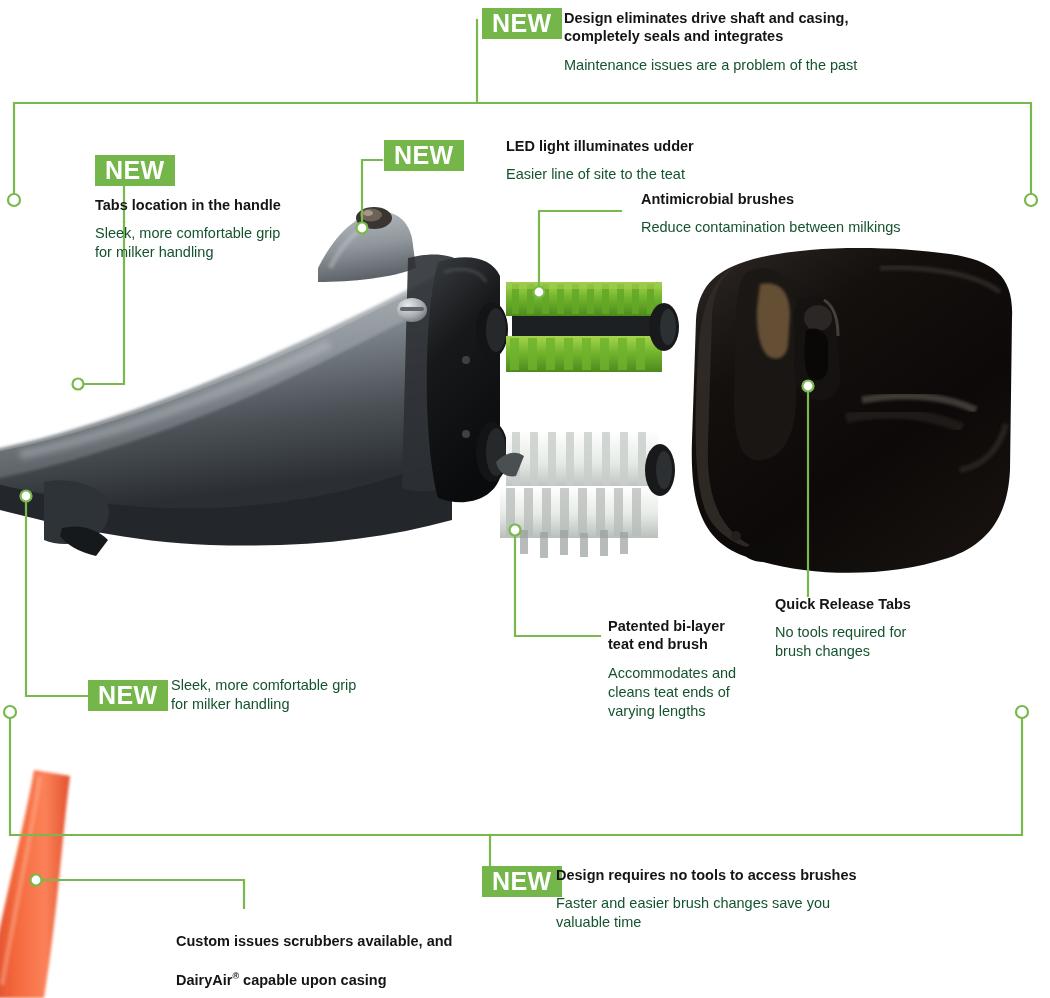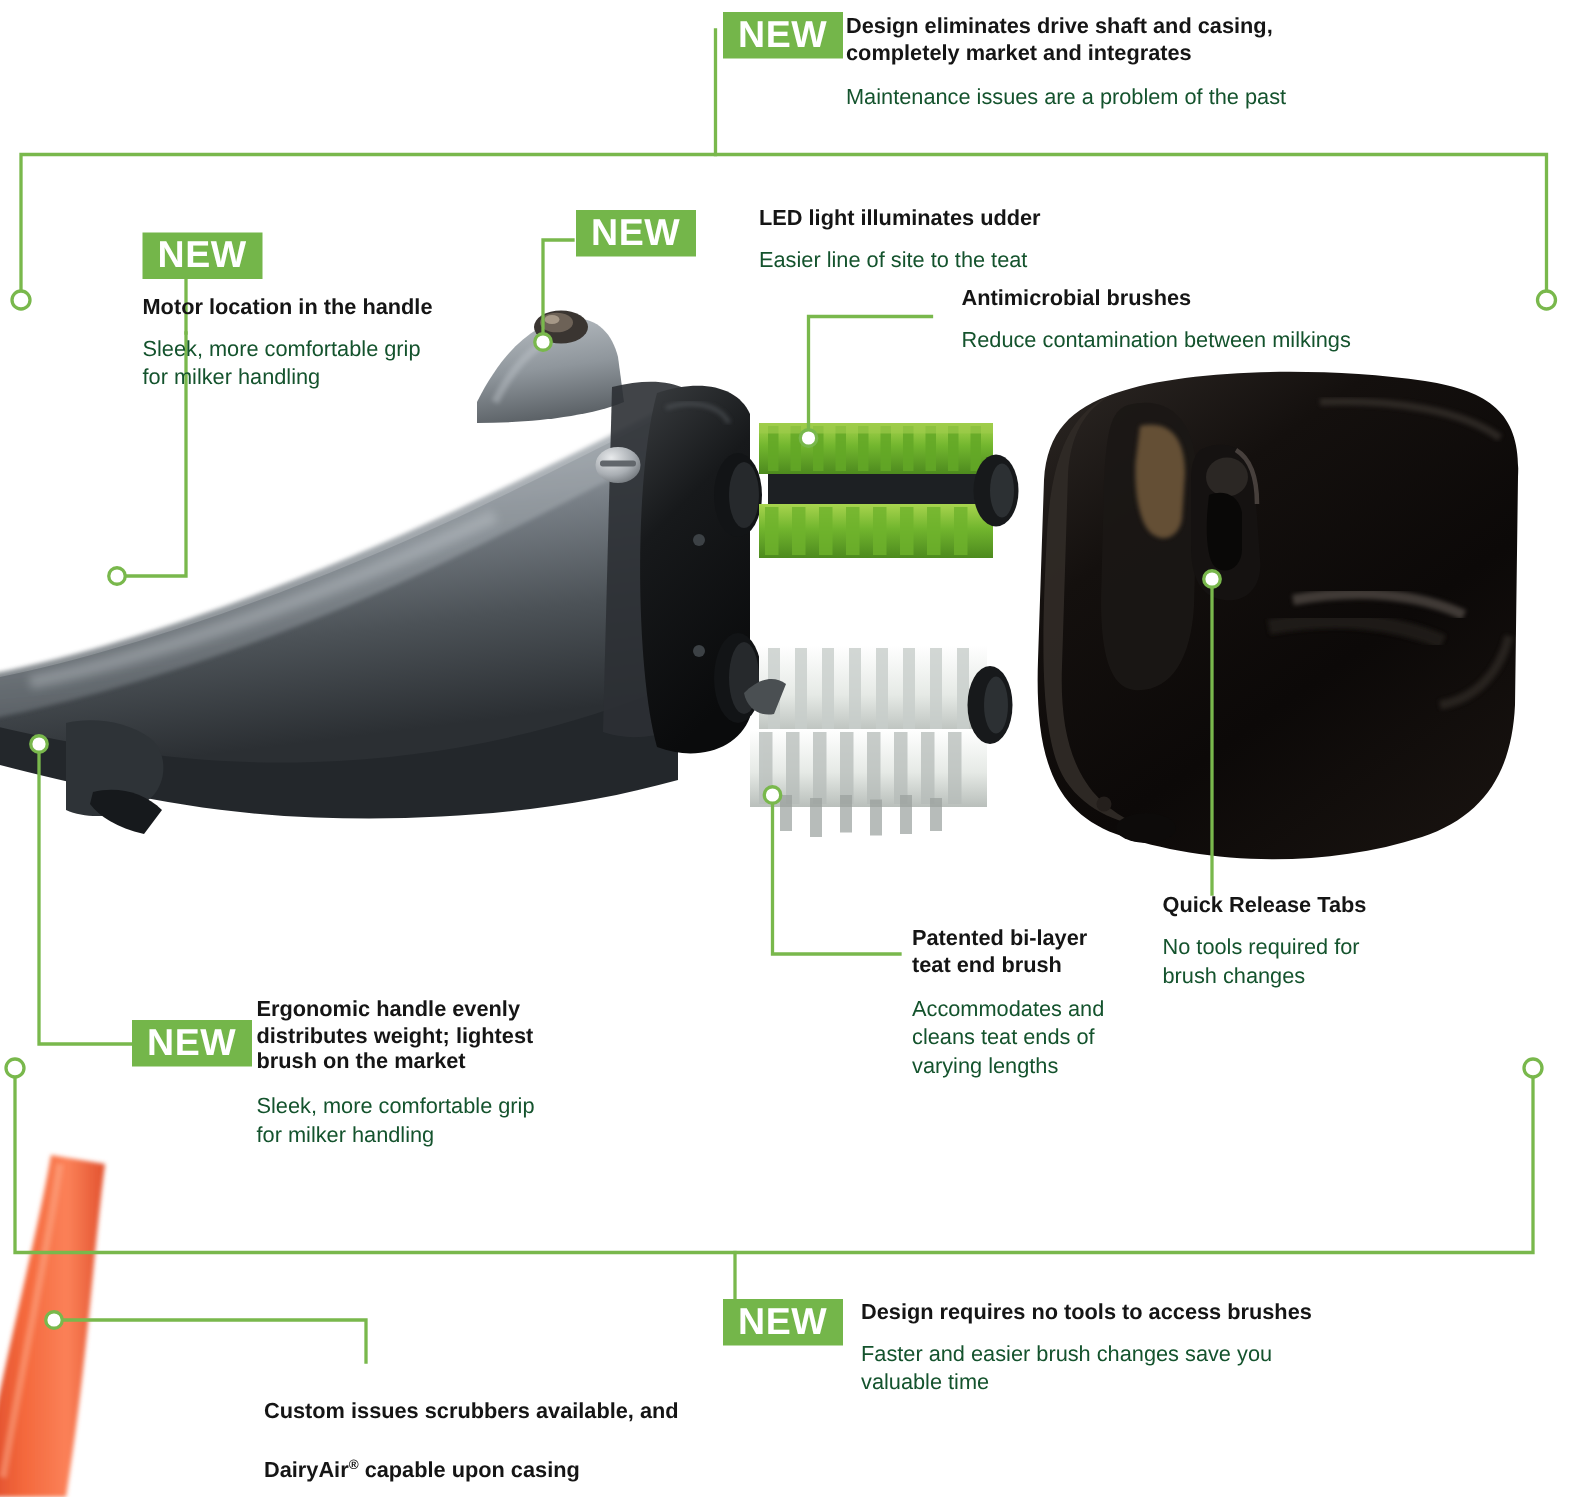--- a/index.html
+++ b/index.html
@@ -334,28 +334,28 @@
       <circle cx="515" cy="530" r="5.5"></circle>
       <circle cx="26" cy="496" r="5.5"></circle>
       <circle cx="36" cy="880" r="5.5"></circle>
     </g>
   </svg>
 
   <div class="callout" style="left:482px; top:8px; width:420px;">
     <div class="badge">NEW</div>
     <div style="position:absolute; left:82px; top:2px; width:340px;">
       <p class="c-title">Design eliminates drive shaft and casing,
-completely market and integrates</p>
+completely seals and integrates</p>
       <p class="c-sub gap-11">Maintenance issues are a problem of the past</p>
     </div>
   </div>
 
   <div class="callout" style="left:95px; top:155px; width:260px;">
     <div class="badge">NEW</div>
-    <p class="c-title gap-11">Motor location in the handle</p>
+    <p class="c-title gap-11">Tabs location in the handle</p>
     <p class="c-sub gap-9">Sleek, more comfortable grip
 for milker handling</p>
   </div>
 
   <div class="callout" style="left:384px; top:140px; width:300px;">
     <div class="badge">NEW</div>
     <div style="position:absolute; left:82px; top:-2px; width:220px;margin-left:40px;">
       <p class="c-title">LED light illuminates udder</p>
       <p class="c-sub gap-9">Easier line of site to the teat</p>
     </div>
@@ -376,31 +376,28 @@
 
   <div class="callout" style="left:775px; top:596px; width:200px;">
     <p class="c-title">Quick Release Tabs</p>
     <p class="c-sub gap-9">No tools required for
 brush changes</p>
   </div>
 
   <div class="callout" style="left:88px; top:665px; width:290px;">
     <div class="badge" style="position:absolute; left:0; top:15px;">NEW</div>
     <div style="position:absolute; left:83px; top:0; width:210px;">
-      <p class="c-title">Ergonomic handle evenly
-distributes weight; lightest
-brush on the market</p>
       <p class="c-sub gap-11">Sleek, more comfortable grip
 for milker handling</p>
     </div>
   </div>
 
   <div class="callout" style="left:482px; top:866px; width:420px;">
     <div class="badge">NEW</div>
-    <div style="position:absolute; left:92px; top:1px; width:340px;">
+    <div style="position:absolute; left:74px; top:1px; width:340px;">
       <p class="c-title">Design requires no tools to access brushes</p>
       <p class="c-sub gap-9">Faster and easier brush changes save you
 valuable time</p>
     </div>
   </div>
 
   <div class="callout" style="left:176px; top:915px; width:290px;">
     <p class="c-title">
       <span>Custom issues scrubbers available, and</span><br>
       <span>DairyAir</span><span class="sup">®</span><span> capable upon casing</span>

